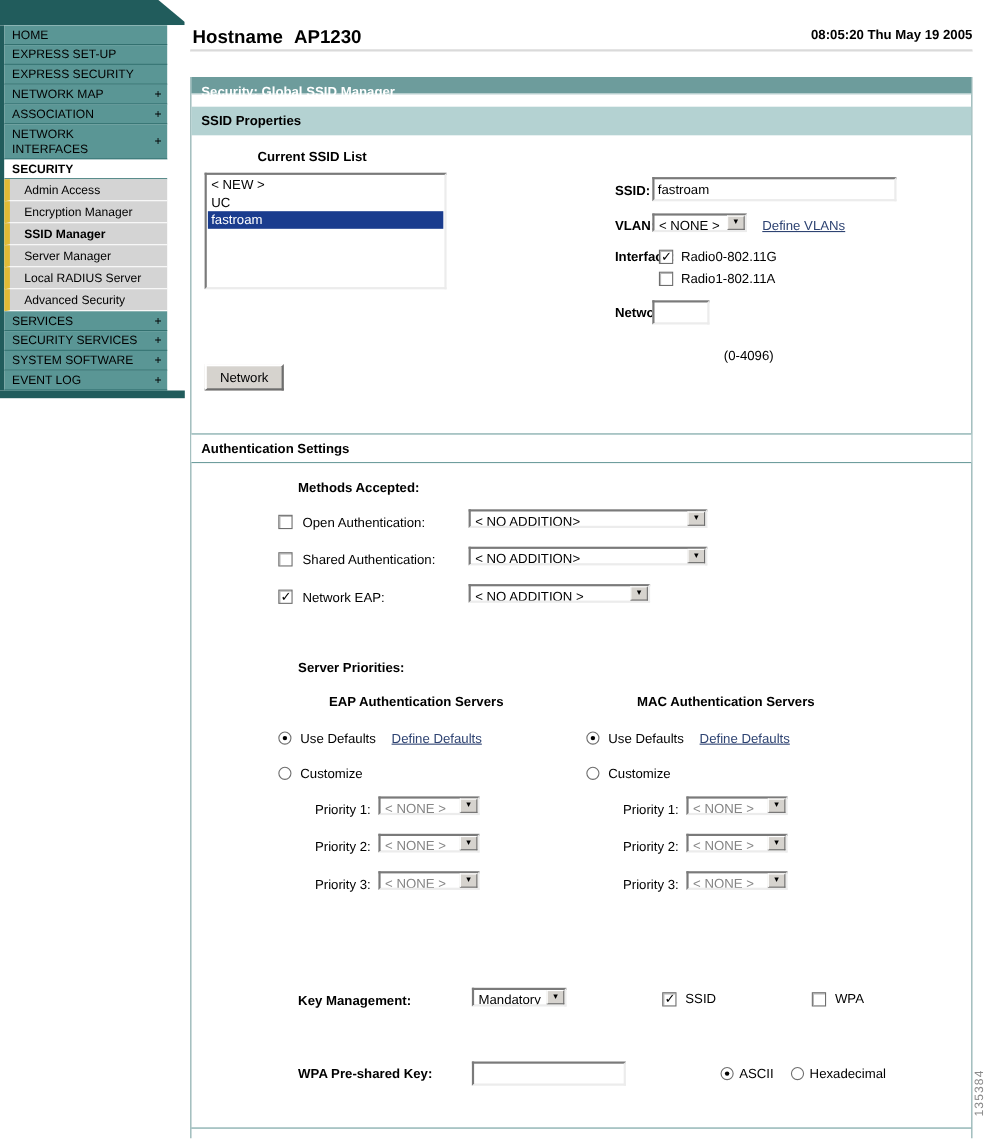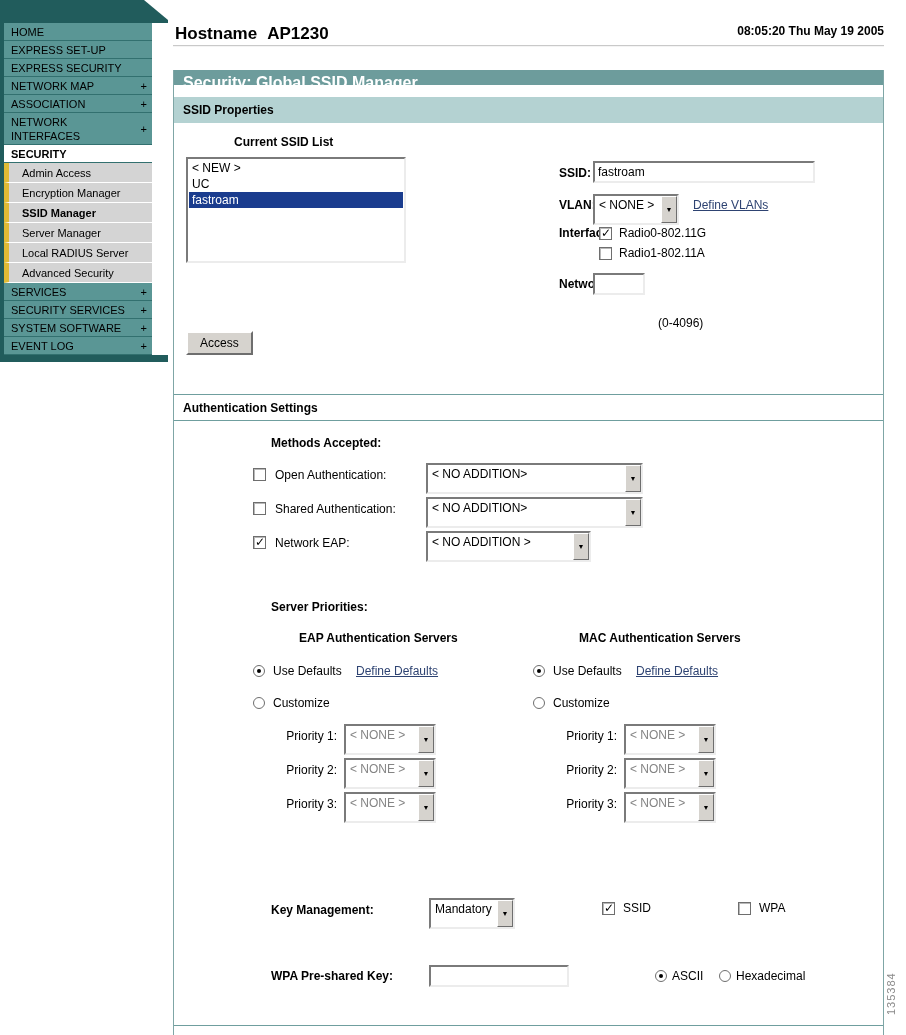--- a/index.html
+++ b/index.html
@@ -26,38 +26,38 @@
   
   .content { position:absolute; left:173px; top:0; width:711px; height:1035px; }
   .host-row { position:absolute; left:2px; top:24px; font-size:17px; font-weight:bold; color:#000; }
   .host-row .hv { margin-left:10px; }
   .time { position:absolute; right:0; top:24px; font-size:12px; font-weight:bold; color:#000; }
   .divider { position:absolute; left:0; top:45px; width:711px; height:2px; background:#c9c9c9; border-bottom:1px solid #f4f4f4; }
 
   .pagebox { position:absolute; left:0; top:70px; width:711px; height:965px; background:#fff;
              border-left:1px solid #7fa6a6; border-right:1px solid #7fa6a6; }
   .titlebar { position:absolute; left:0; top:0; width:709px; height:16px; background:#6d9c9c;
-              color:#fff; font-weight:bold; font-size:16px; line-height:26px; padding-left:9px;
+              color:#fff; font-weight:bold; font-size:12px; line-height:26px; padding-left:9px;
               border-bottom:1px solid #fff; }
   .subtitlebar { position:absolute; left:0; top:27px; width:709px; height:26px; background:#b4d2d2;
               color:#000; font-weight:bold; font-size:12px; line-height:26px; padding-left:9px; }
 
   .lbl { position:absolute; font-size:12px; color:#000; white-space:nowrap; }
   .lbl.b { font-weight:bold;margin-left:48px; }
   .link { position:absolute; font-size:12px; color:#2e4372; text-decoration:underline; white-space:nowrap; cursor:pointer; }
 
   .listbox { position:absolute; left:12px; top:87px; width:220px; height:106px; background:#fff;
              border:2px solid; border-color:#7a7a7a #ececec #ececec #7a7a7a; padding:1px; overflow:hidden; }
   .listbox .li { height:16px; line-height:16px; font-size:12px; padding:0 3px; white-space:nowrap; cursor:default; }
   .listbox .li.selected { background:#1a3c8e; color:#fff; }
 
   .tin { position:absolute; height:22px; border:2px solid; border-color:#7a7a7a #ececec #ececec #7a7a7a;
          font-size:12px; padding:0 3px; background:#fff; font-family:"Liberation Sans","DejaVu Sans",sans-serif; }
 
-  .sel { position:absolute; height:31px; background:#fff; border:2px solid;
+  .sel { position:absolute; height:17px; background:#fff; border:2px solid;
          border-color:#7a7a7a #ececec #ececec #7a7a7a; display:flex; align-items:stretch;
          font-size:12px; cursor:default; }
   .sel .sel-text { flex:1; padding:1px 4px 0 4px; white-space:nowrap; overflow:hidden; line-height:17px; }
   .sel .sel-arrow { width:16px; background:#d6d3ce; border:1px solid; border-color:#fff #6e6e6e #6e6e6e #fff;
          display:flex; align-items:center; justify-content:center; font-size:7px; color:#000; }
   .sel.disabled .sel-text { color:#848484; }
 
   .cb { position:absolute; width:13px; height:13px; background:#fff; border:1px solid #6e6e6e;
         box-shadow:inset 1px 1px 0 #b8b8b8; cursor:pointer; }
   .cb.checked::after { content:"\2713"; position:absolute; left:1px; top:-2px; font-size:12px; font-weight:bold; color:#000; }
@@ -157,21 +157,21 @@
   <div class="pagebox">
     <div class="titlebar">Security: Global SSID Manager</div>
     <div class="subtitlebar">SSID Properties</div>
 
     <div class="lbl b" style="left:12px; top:65px;">Current SSID List</div>
     <div class="listbox">
       <div class="li">&lt; NEW &gt;</div>
       <div class="li">UC</div>
       <div class="li selected">fastroam</div>
     </div>
-    <button class="btn">Access</button>
+    <button class="btn">Network</button>
 
     <div class="lbl b" style="left:337px; top:96px;">SSID:</div>
     <input class="tin" style="left: 419px; top: 91px; width: 222px;" value="fastroam">
 
     <div class="lbl b" style="left:337px; top:128px;">VLAN:</div>
     <div class="sel" style="left:419px; top:124px; width:86px;">
       <span class="sel-text">&lt; NONE &gt;</span>
       <span class="sel-arrow">▼</span>
     </div>
     <a class="link" style="left:519px; top:128px;">Define VLANs</a>

